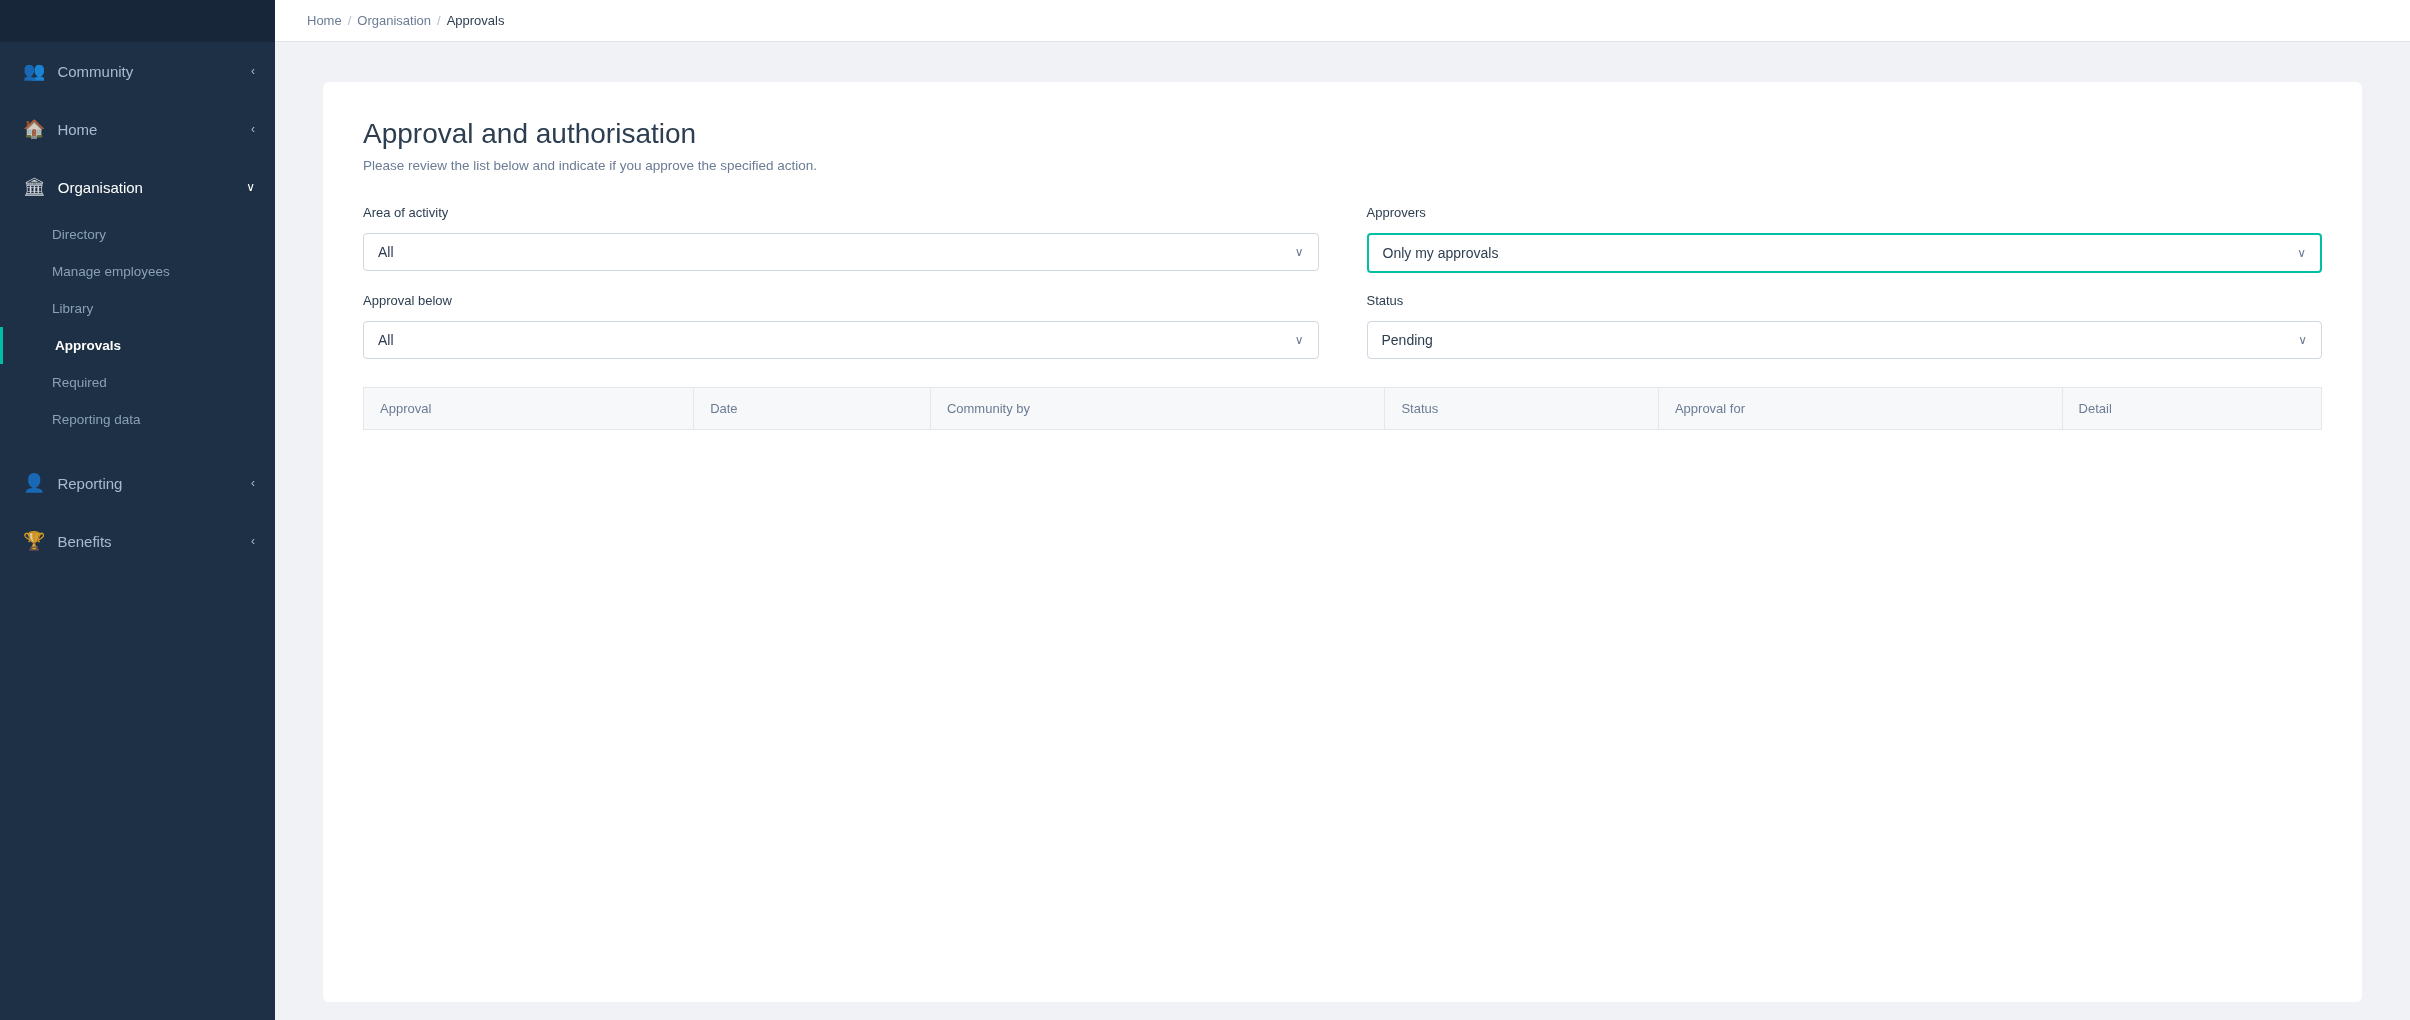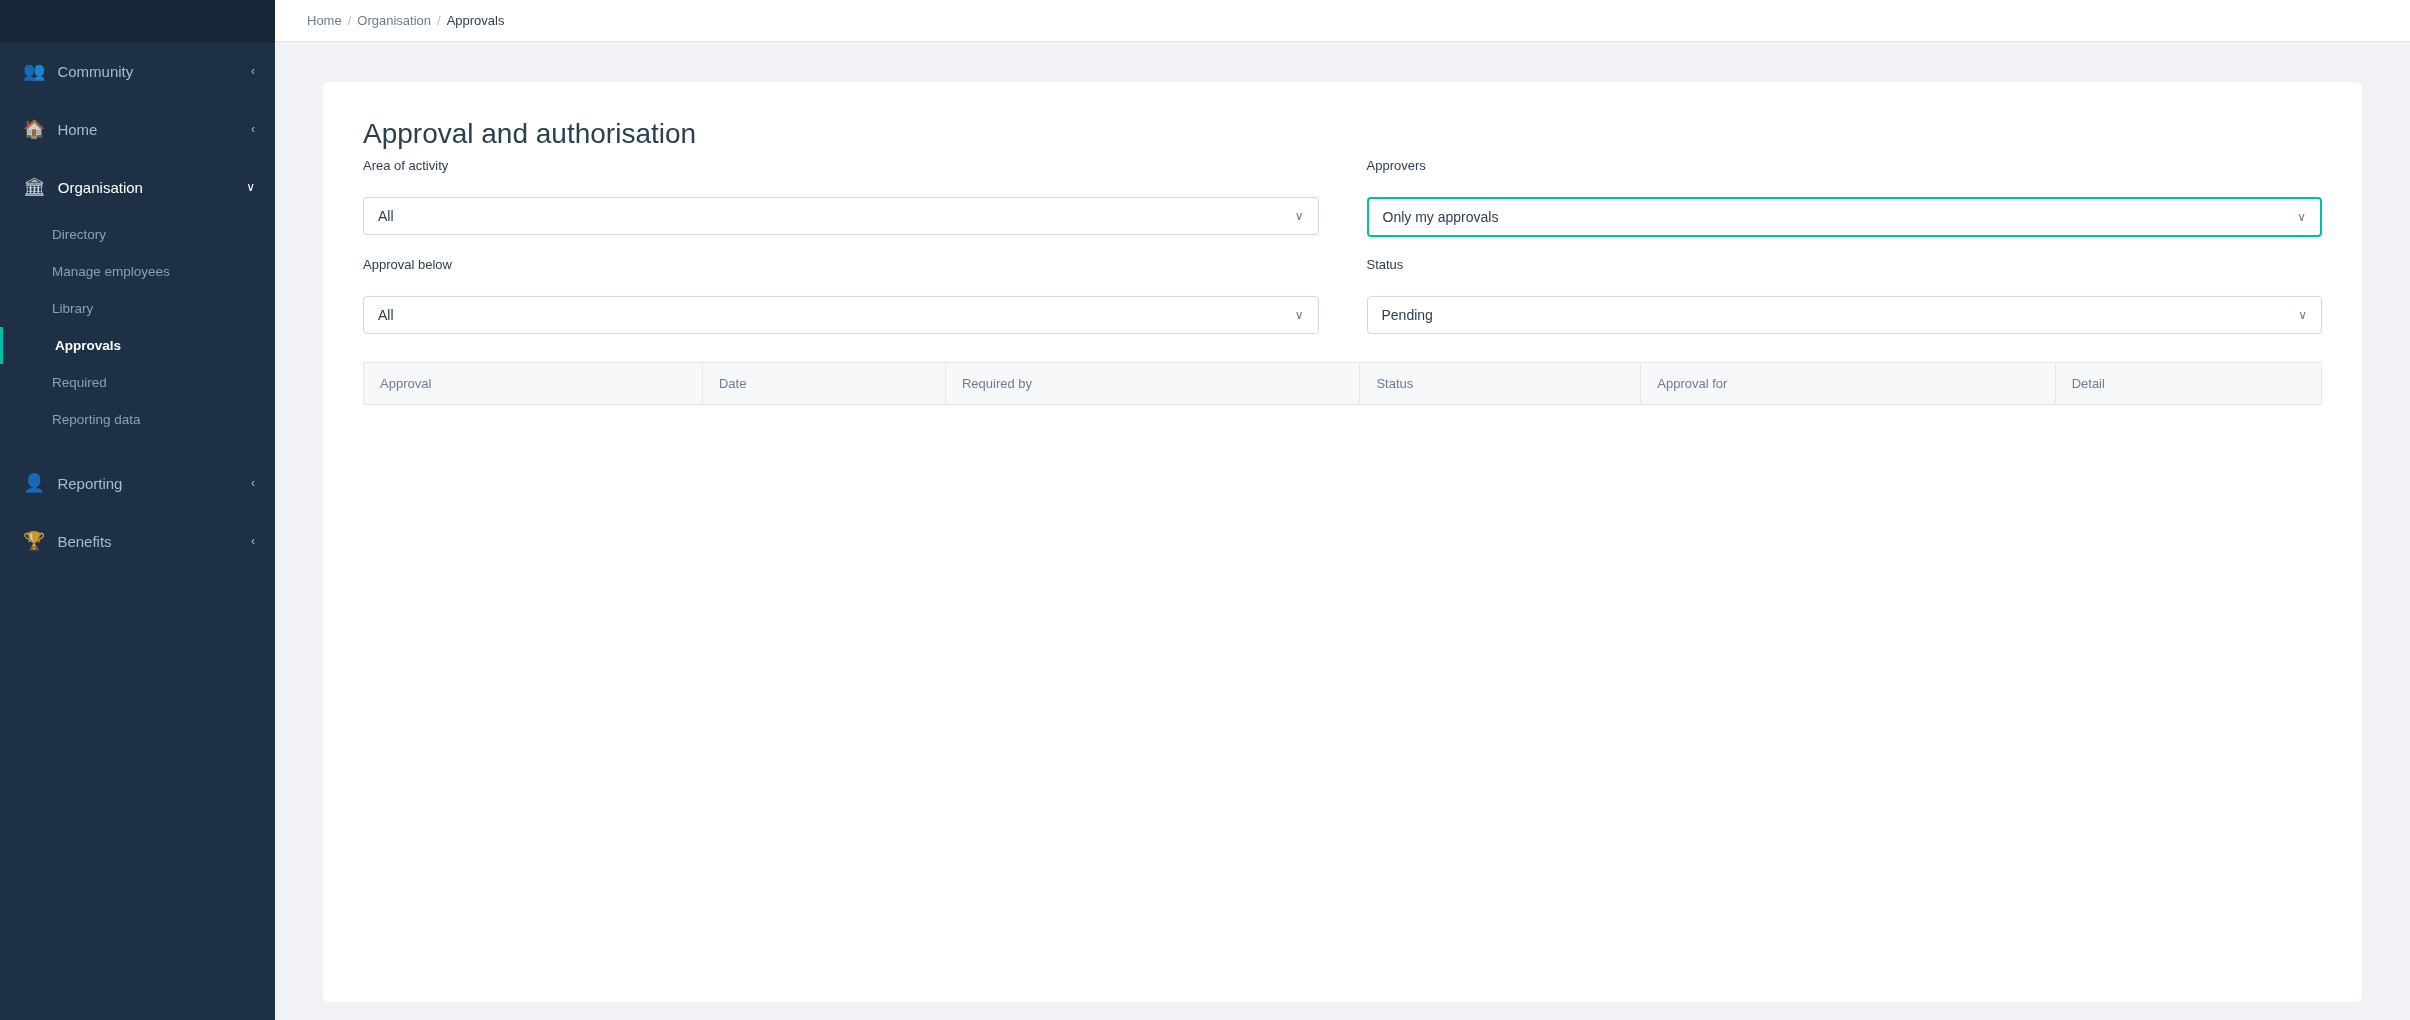--- a/index.html
+++ b/index.html
@@ -108,21 +108,21 @@
     }
 
     
     .filter-grid {
       display: grid;
       grid-template-columns: 1fr 1fr;
       gap: 20px 48px;
       margin-bottom: 28px;
     }
 
-    .filter-group { display: flex; flex-direction: column; gap: 24px; }
+    .filter-group { display: flex; flex-direction: column; gap: 13px; }
     .filter-label {
       font-size: 13px;
       font-weight: 500;
       color: #2d3e50;
     }
     .filter-select {
       display: flex;
       align-items: center;
       justify-content: space-between;
       padding: 10px 14px;
@@ -222,20 +222,21 @@
       <span class="sep">/</span>
       <a href="#">Organisation</a>
       <span class="sep">/</span>
       <span class="current">Approvals</span>
     </nav>
   </div>
 
   <div class="content">
     <div class="content-card">
       <h1 class="page-title">Approval and authorisation</h1>
+      <p class="page-subtitle">Please review the list below and indicate if you approve the specified action.</p>
 
       <div class="filter-grid">
 
         <div class="filter-group">
           <label class="filter-label">Area of activity</label>
           <div class="filter-select">
             <span>All</span>
             <span class="chevron-down">∨</span>
           </div>
         </div>
@@ -263,21 +264,21 @@
             <span class="chevron-down">∨</span>
           </div>
         </div>
       </div>
 
       <table class="approval-table">
         <thead>
           <tr>
             <th>Approval</th>
             <th>Date</th>
-            <th>Required by</th>
+            <th>Community by</th>
             <th>Status</th>
             <th>Approval for</th>
             <th>Detail</th>
           </tr>
         </thead>
         <tbody id="table-body">
         </tbody>
       </table>
     </div>
   </div>

